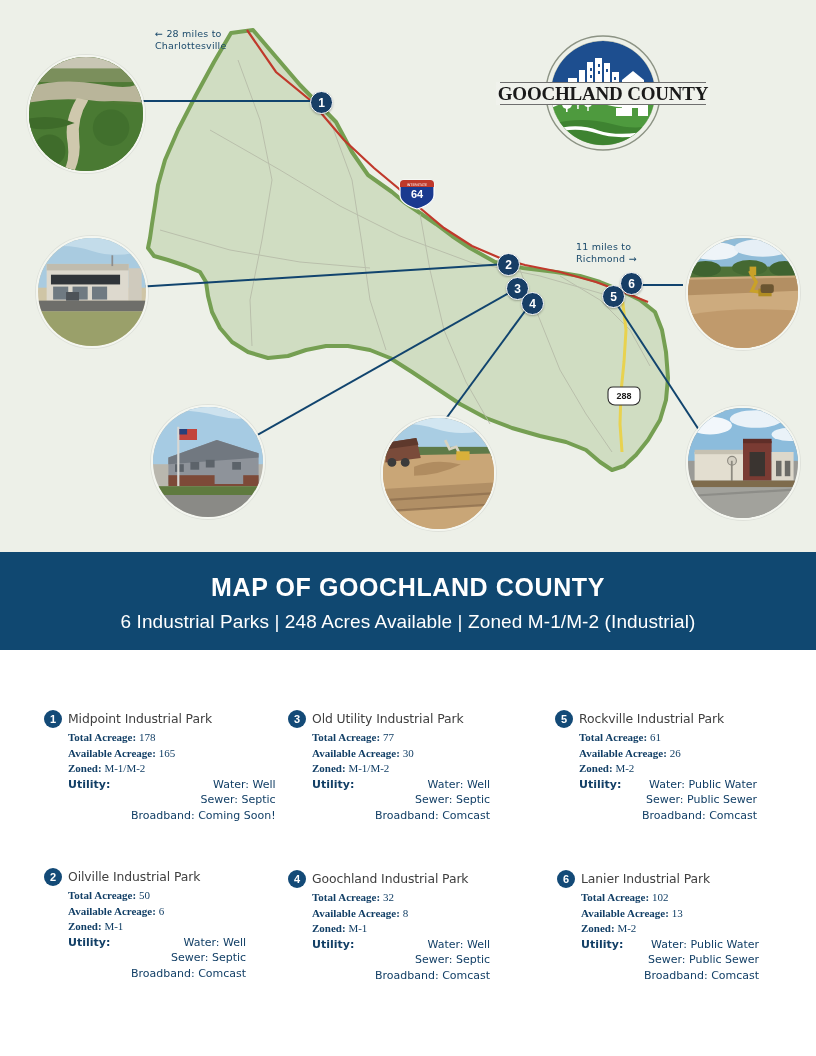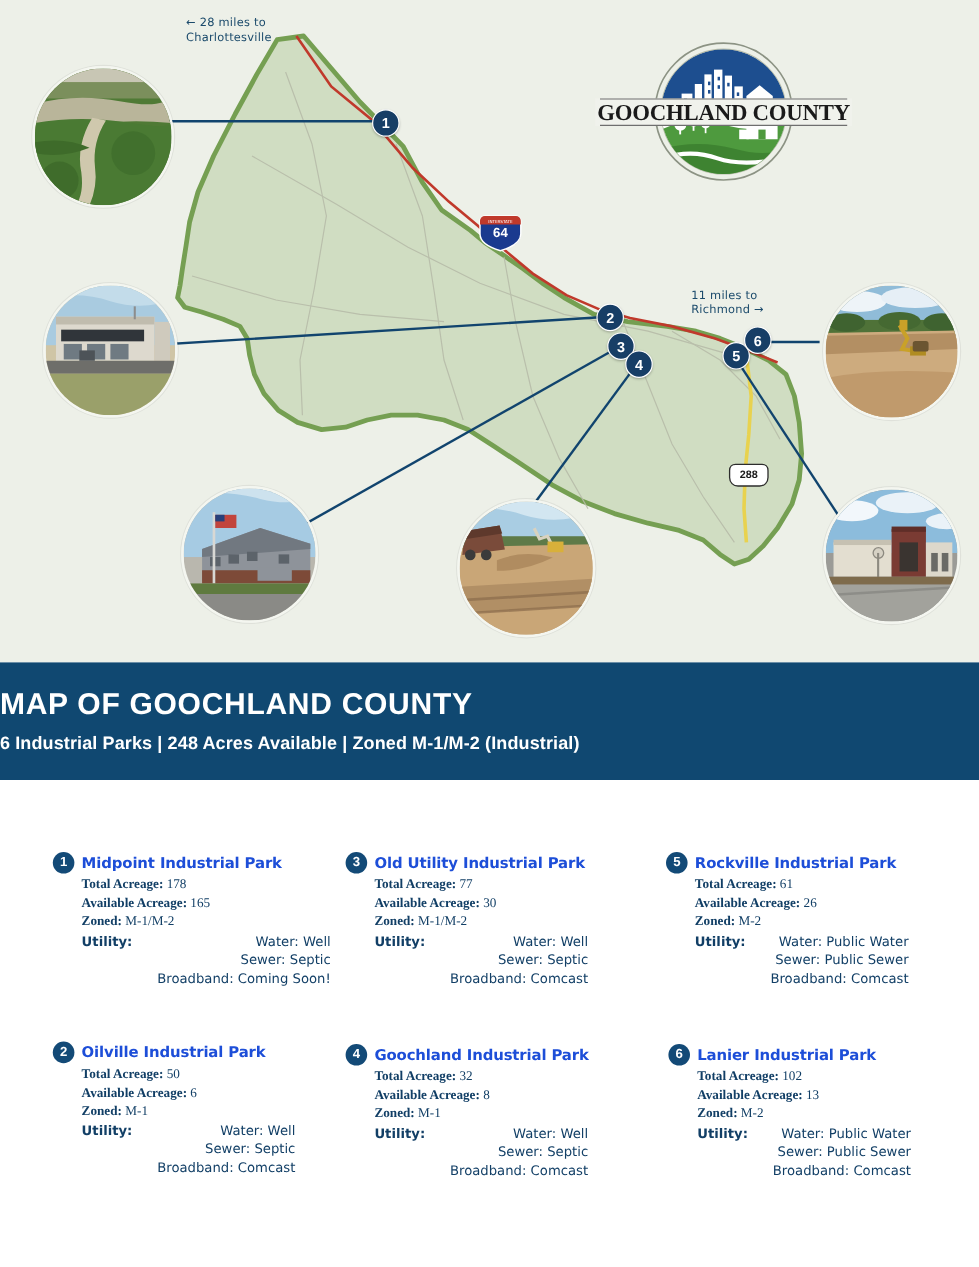--- a/index.html
+++ b/index.html
@@ -43,47 +43,47 @@
     font-family:"Liberation Sans",sans-serif;
     box-shadow:0 1px 2px rgba(0,0,0,.25);
   }
 
   
   .logo{position:absolute;left:472px;top:32px;width:262px;height:122px;text-decoration:underline;}
 
   
   .banner{
     position:absolute;left:0;top:552px;width:816px;height:98px;
-    background:#104871;color:#ffffff;
+    background:#104871;color:#ffffff;text-align:center;
   }
   .banner-title{
     font-size:25px;font-weight:bold;letter-spacing:.6px;
     padding-top:21px;font-family:"Liberation Sans",sans-serif;
   }
   .banner-sub{
-    font-size:15px;font-weight:bold;letter-spacing:.1px;margin-top:9px;
+    font-size:19px;font-weight:normal;letter-spacing:.1px;margin-top:9px;
     font-family:"Liberation Sans",sans-serif;
   }
 
   
   .parks{
     position:absolute;left:0;top:650px;width:816px;height:406px;
     background:#ffffff;
   }
   .park{position:absolute;width:262px;}
   .park-head{display:flex;align-items:flex-start;}
   .badge{
     flex:0 0 auto;width:18px;height:18px;border-radius:50%;
     background:#134a77;color:#fff;font-size:11px;font-weight:bold;
     display:flex;align-items:center;justify-content:center;
     margin-right:6px;margin-top:0px;
     font-family:"Liberation Sans",sans-serif;
   }
   .park-title{
-    color:#1d4ed8;font-size:12.4px;font-weight:bold;letter-spacing:-.1px;
+    color:#404040;font-size:12.4px;font-weight:normal;letter-spacing:-.1px;
     font-family:"DejaVu Sans",sans-serif;padding-top:1px;
   }
   .park-body{margin-left:24px;margin-top:2px;}
   .row{
     color:#123f66;font-size:11px;line-height:15.5px;
     font-family:Liberation Serif, serif;white-space:nowrap;
   }
   .row b{font-weight:bold;}
   .row .v{font-weight:normal;}
   .util-wrap{display:flex;margin-top:0px;gap:15px;}
@@ -145,21 +145,21 @@
         <text x="417" y="197.5" font-family="Liberation Sans, sans-serif" font-size="11" font-weight="bold" fill="#ffffff" text-anchor="middle">64</text>
       </g>
 
       <g>
         <path d="M613,387 h22 c3,0 5,2 5,5 v6 c0,4 -3,7 -7,7 h-18 c-4,0 -7,-3 -7,-7
                  v-6 c0,-3 2,-5 5,-5 z" fill="#ffffff" stroke="#2d2d2d" stroke-width="1.1"></path>
         <text x="624" y="398.5" font-family="Liberation Sans, sans-serif" font-size="9" font-weight="bold" fill="#1a1a1a" text-anchor="middle">288</text>
       </g>
     </svg>
 
-    <div class="map-label" style="left:155px;top:14px;width:120px;">
+    <div class="map-label" style="left:155px;top:28px;width:120px;">
       <div>← 28 miles to</div>
       <div>Charlottesville</div>
     </div>
     <div class="map-label" style="left:576px;top:241px;width:100px;">
       <div>11 miles to</div>
       <div>Richmond →</div>
     </div>
 
     <div class="pin" style="left:310px;top:91px;">
         <span>1</span>

